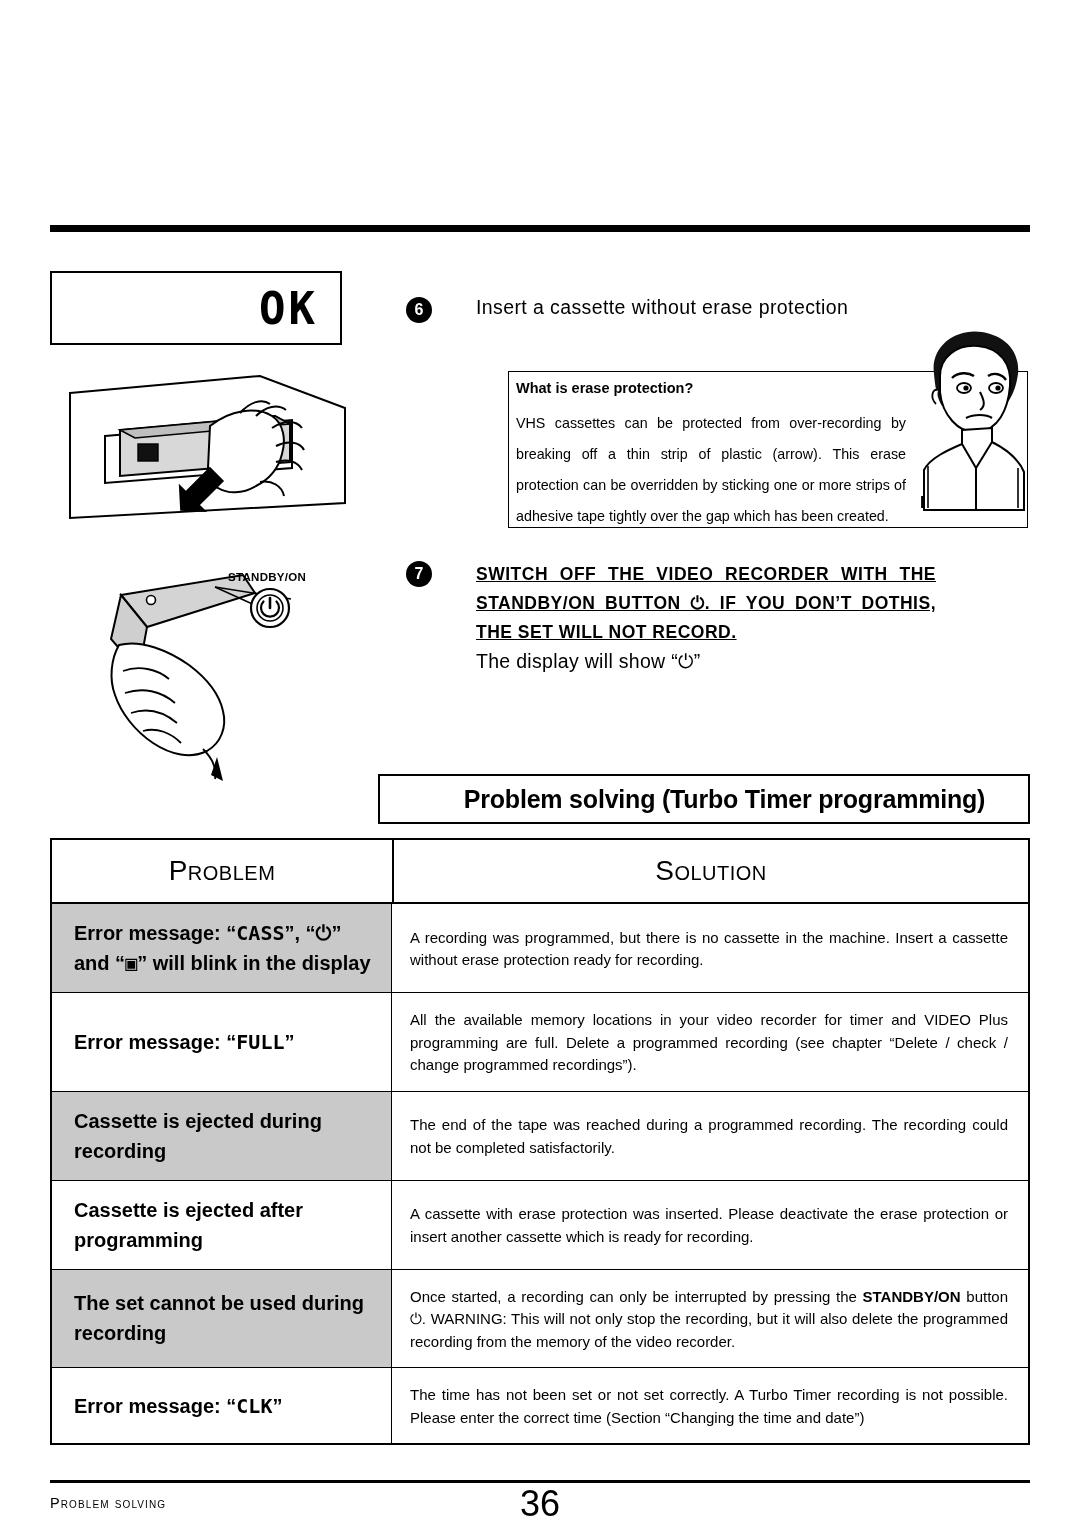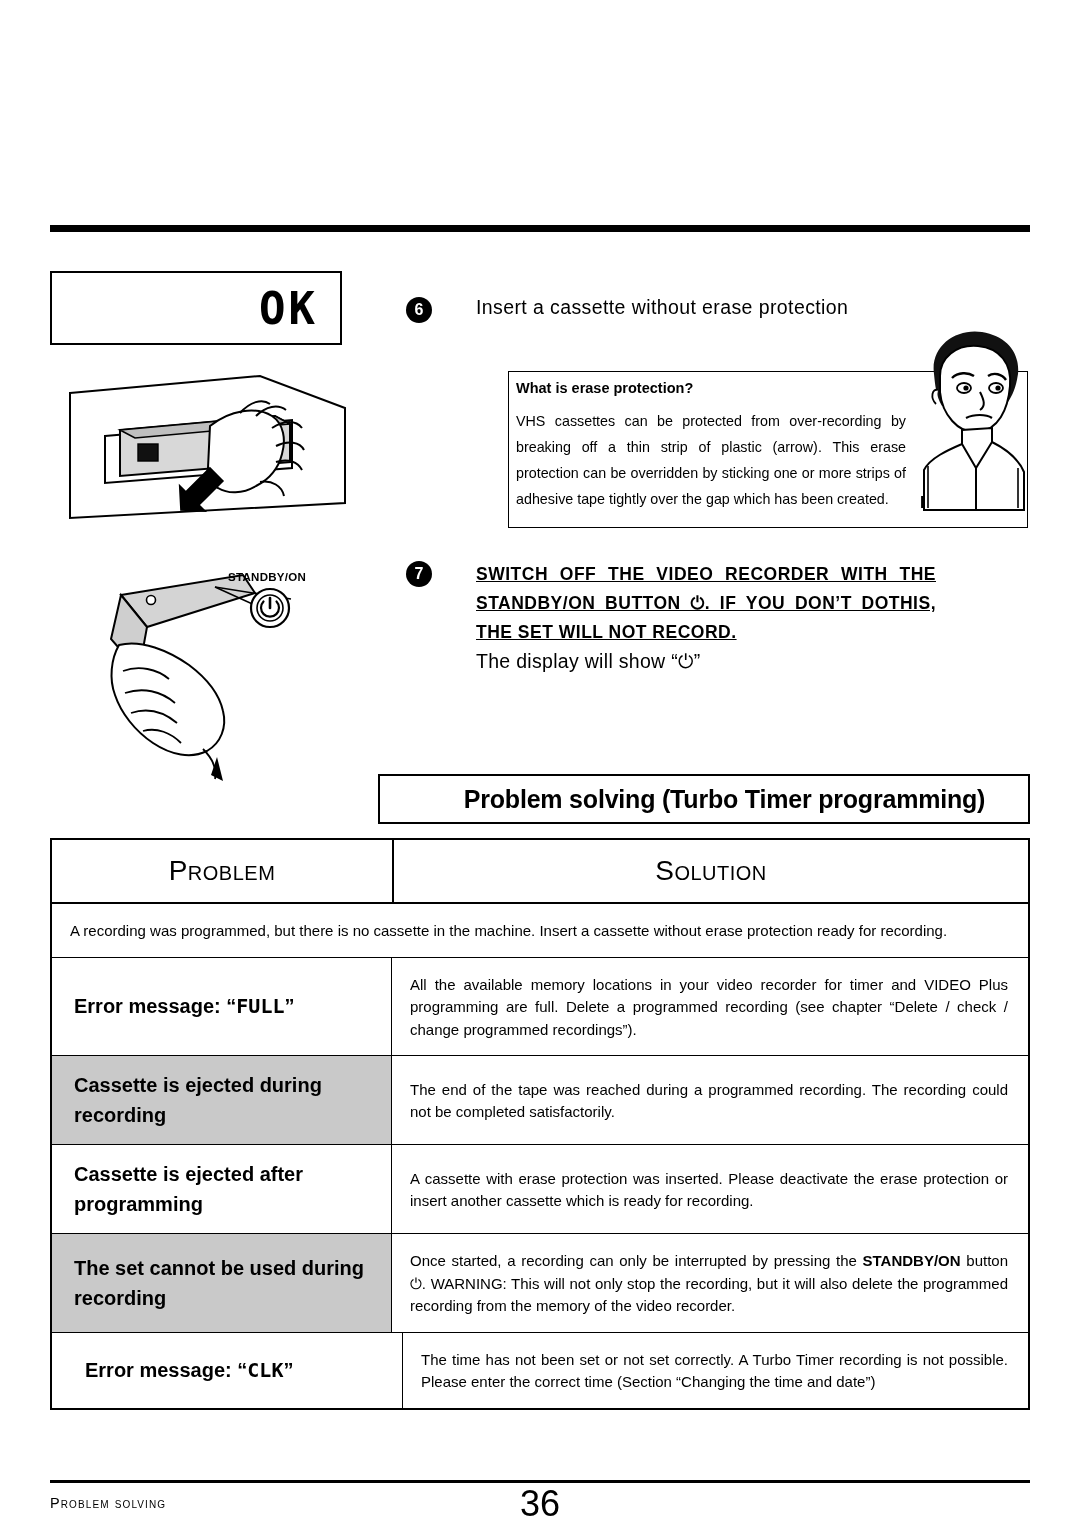--- a/index.html
+++ b/index.html
@@ -96,21 +96,21 @@
     top: 352px;
     font-size: 14.5px;
     font-weight: bold;
   }
   .info-body {
     position: absolute;
     left: 516px;
     top: 380px;
     width: 390px;
     font-size: 14.3px;
-    line-height: 26px;
+    line-height: 31px;
     text-align: justify;
   }
   .pardon {
     position: absolute;
     left: 920px;
     top: 466px;
     font-size: 16px;
     font-weight: bold;
     font-variant: small-caps;
     letter-spacing: 0.4px;
@@ -183,21 +183,21 @@
     font-variant: small-caps;
     letter-spacing: 0.5px;
   }
   .th-left { width: 340px; border-right: 2px solid #000; }
   .th-right { flex: 1; }
 
   .trow {
     display: flex;
     border-bottom: 1.5px solid #000;
   }
-  .trow:last-child { border-bottom: none; padding-left: 11px; }
+  .trow:last-child { border-bottom: none; }
   .cell-problem {
     width: 340px;
     border-right: 1.5px solid #000;
     box-sizing: border-box;
     padding: 14px 16px 14px 22px;
     background: #c9c9c9;
     display: flex;
     align-items: center;
   }
   .cell-problem.white { background: #ffffff; }
@@ -373,20 +373,23 @@
     <div class="section-header-text">Problem solving (Turbo Timer programming)</div>
   </div>
 
   <div class="table">
     <div class="thead">
       <div class="th th-left">Problem</div>
       <div class="th th-right">Solution</div>
     </div>
     <div id="table-body">
         <div class="trow">
+          <div class="cell-problem">
+            <div class="problem-text">Error message: “<span class="lcd">CASS</span>”, “<span class="lcd">⏻</span>” and “<span class="lcd">▣</span>” will blink in the display</div>
+          </div>
           <div class="cell-solution">
             <div class="solution-text">A recording was programmed, but there is no cassette in the machine. Insert a cassette without erase protection ready for recording.</div>
           </div>
         </div>
         <div class="trow">
           <div class="cell-problem white">
             <div class="problem-text">Error message: “<span class="lcd">FULL</span>”</div>
           </div>
           <div class="cell-solution">
             <div class="solution-text">All the available memory locations in your video recorder for timer and VIDEO Plus programming are full. Delete a programmed recording (see chapter “Delete / check / change programmed recordings”).</div>

